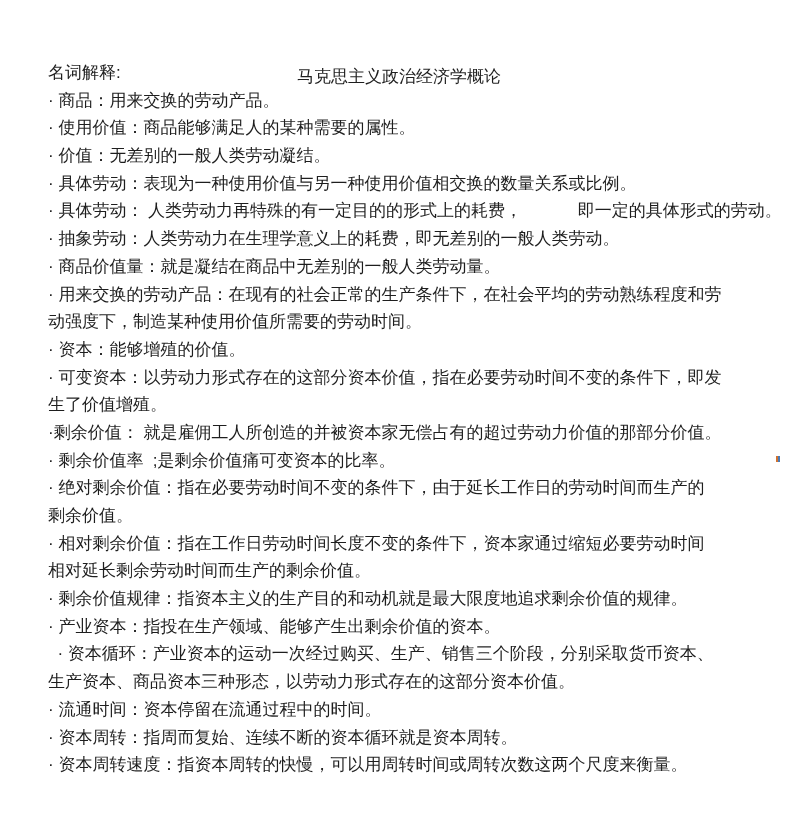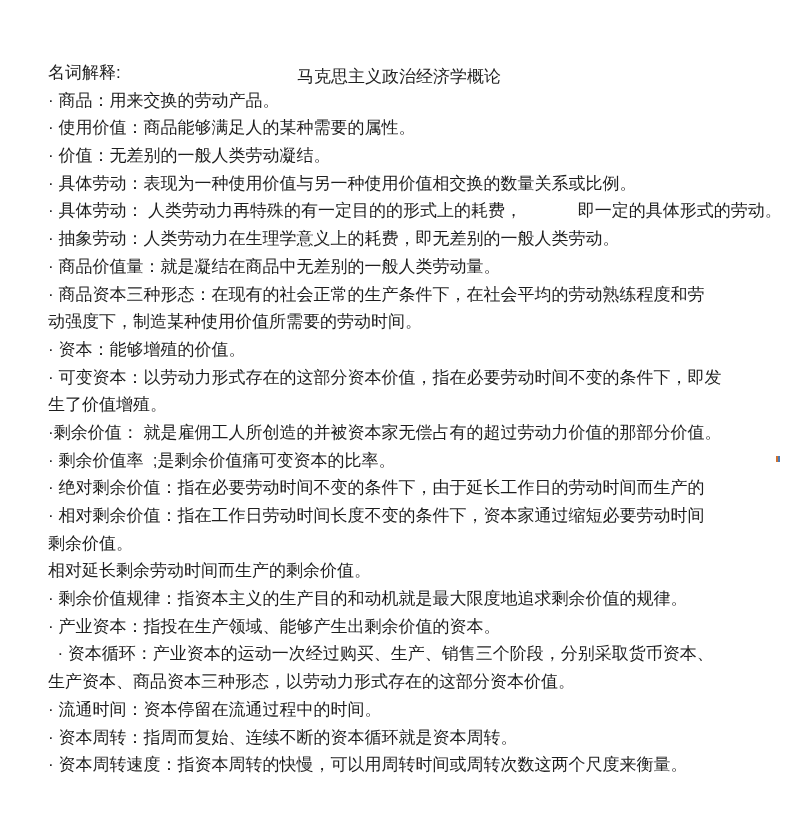--- a/index.html
+++ b/index.html
@@ -68,30 +68,30 @@
   <div class="content">
     <div class="line">名词解释:</div>
     <div id="definition-list">
         <div class="line">· 商品：用来交换的劳动产品。</div>
         <div class="line">· 使用价值：商品能够满足人的某种需要的属性。</div>
         <div class="line">· 价值：无差别的一般人类劳动凝结。</div>
         <div class="line">· 具体劳动：表现为一种使用价值与另一种使用价值相交换的数量关系或比例。</div>
         <div class="line">· 具体劳动： 人类劳动力再特殊的有一定目的的形式上的耗费，　　　 即一定的具体形式的劳动。</div>
         <div class="line">· 抽象劳动：人类劳动力在生理学意义上的耗费，即无差别的一般人类劳动。</div>
         <div class="line">· 商品价值量：就是凝结在商品中无差别的一般人类劳动量。</div>
-        <div class="line">· 商品资本三种形态：在现有的社会正常的生产条件下，在社会平均的劳动熟练程度和劳</div>
+        <div class="line">· 用来交换的劳动产品：在现有的社会正常的生产条件下，在社会平均的劳动熟练程度和劳</div>
         <div class="line">动强度下，制造某种使用价值所需要的劳动时间。</div>
         <div class="line">· 资本：能够增殖的价值。</div>
         <div class="line">· 可变资本：以劳动力形式存在的这部分资本价值，指在必要劳动时间不变的条件下，即发</div>
         <div class="line">生了价值增殖。</div>
         <div class="line">·剩余价值： 就是雇佣工人所创造的并被资本家无偿占有的超过劳动力价值的那部分价值。</div>
         <div class="line">· 剩余价值率  ;是剩余价值痛可变资本的比率。</div>
         <div class="line">· 绝对剩余价值：指在必要劳动时间不变的条件下，由于延长工作日的劳动时间而生产的</div>
+        <div class="line">剩余价值。</div>
         <div class="line">· 相对剩余价值：指在工作日劳动时间长度不变的条件下，资本家通过缩短必要劳动时间</div>
-        <div class="line">剩余价值。</div>
         <div class="line">相对延长剩余劳动时间而生产的剩余价值。</div>
         <div class="line">· 剩余价值规律：指资本主义的生产目的和动机就是最大限度地追求剩余价值的规律。</div>
         <div class="line">· 产业资本：指投在生产领域、能够产生出剩余价值的资本。</div>
         <div class="line">  · 资本循环：产业资本的运动一次经过购买、生产、销售三个阶段，分别采取货币资本、</div>
         <div class="line">生产资本、商品资本三种形态，以劳动力形式存在的这部分资本价值。</div>
         <div class="line">· 流通时间：资本停留在流通过程中的时间。</div>
         <div class="line">· 资本周转：指周而复始、连续不断的资本循环就是资本周转。</div>
         <div class="line">· 资本周转速度：指资本周转的快慢，可以用周转时间或周转次数这两个尺度来衡量。</div>
       </div>
   </div>

